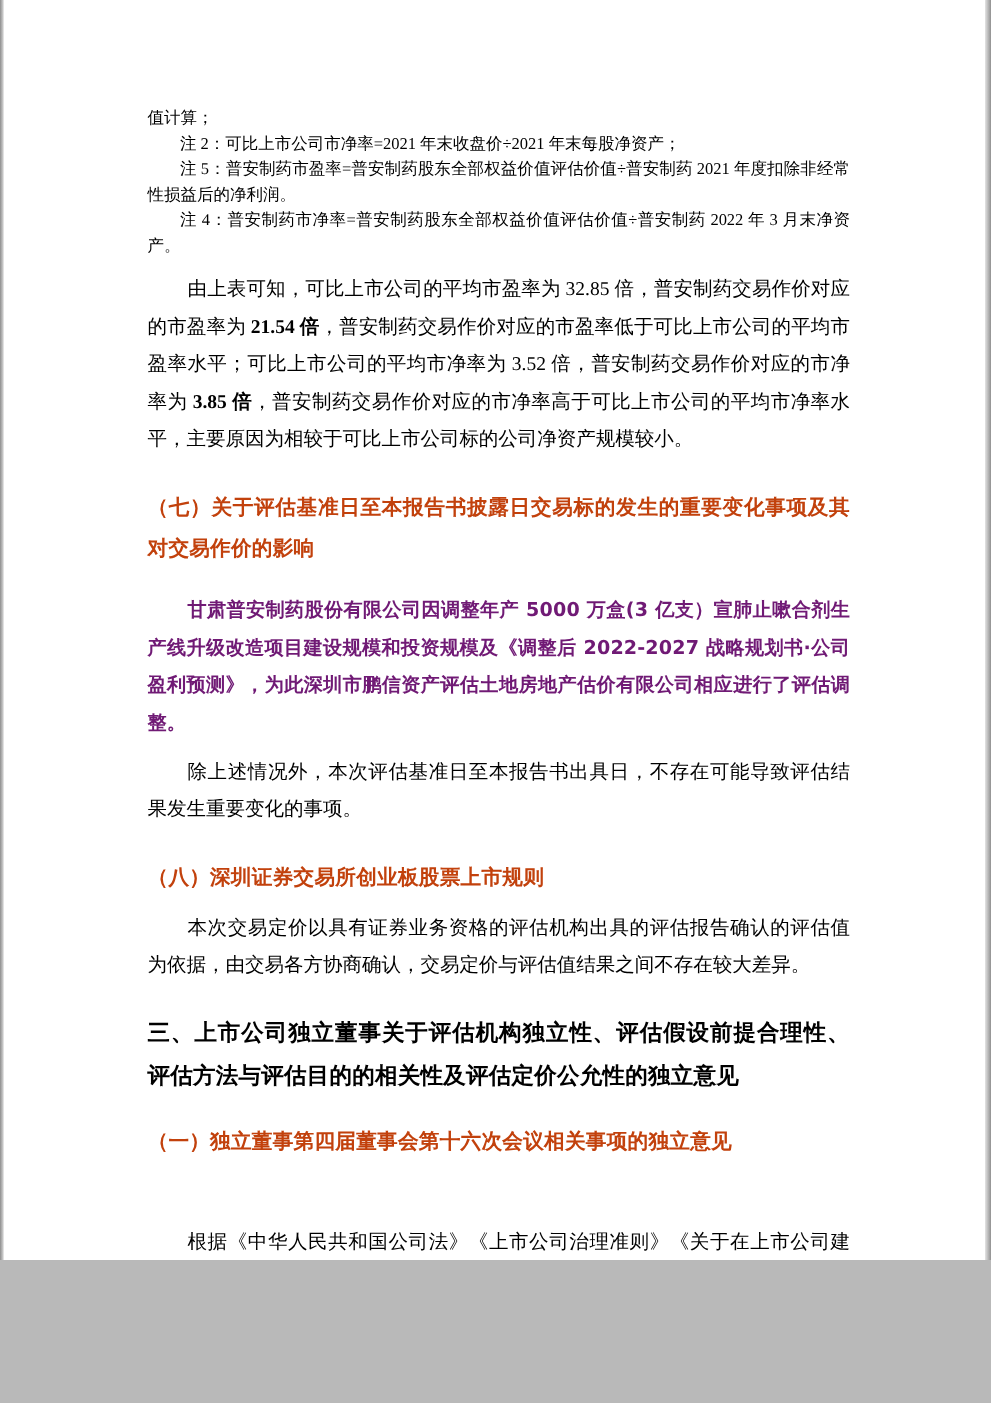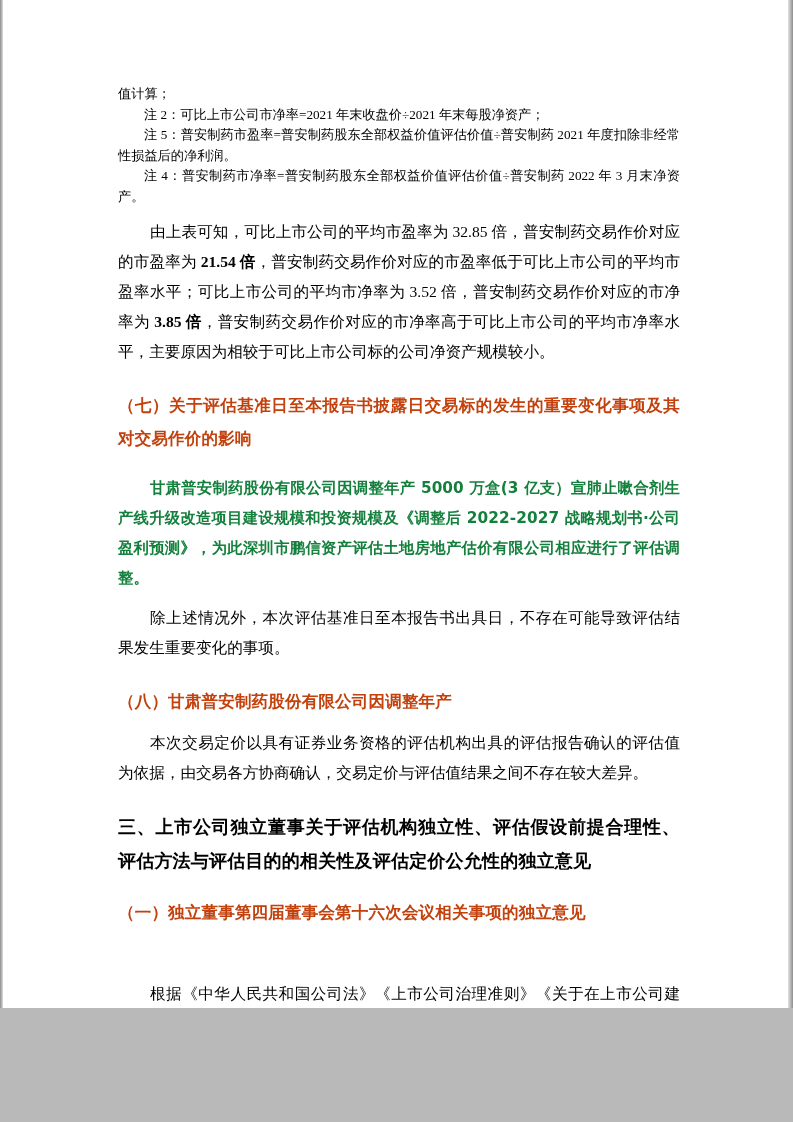--- a/index.html
+++ b/index.html
@@ -89,21 +89,21 @@
     color: #000;
     text-align: justify;
     letter-spacing: 0.2px;
   }
   .bold-body {
     font-family: "DejaVu Sans", "Liberation Sans", sans-serif;
     font-size: 15.3px;
     font-weight: bold;
     line-height: 30px;
     margin: 0;
-    color: #15803d;
+    color: #701a75;
     text-align: justify;
     text-indent: 32px;
     letter-spacing: 0.1px;
   }
   .page-number {
     position: absolute;
     right: 106px;
     top: 1010px;
     font-size: 13.5px;
     color: #000;
@@ -135,21 +135,21 @@
     <div class="gap-md"></div>
 
     <p class="bold-body">甘肃普安制药股份有限公司因调整年产 5000 万盒(3 亿支）宣肺止嗽合剂生产线升级改造项目建设规模和投资规模及《调整后 2022-2027 战略规划书·公司盈利预测》，为此深圳市鹏信资产评估土地房地产估价有限公司相应进行了评估调整。</p>
 
     <div class="gap-sm"></div>
 
     <p class="body-p">除上述情况外，本次评估基准日至本报告书出具日，不存在可能导致评估结果发生重要变化的事项。</p>
 
     <div class="gap-lg"></div>
 
-    <h3 class="heading">（八）甘肃普安制药股份有限公司因调整年产</h3>
+    <h3 class="heading">（八）深圳证券交易所创业板股票上市规则</h3>
 
     <div class="gap-sm"></div>
 
     <p class="body-p">本次交易定价以具有证券业务资格的评估机构出具的评估报告确认的评估值为依据，由交易各方协商确认，交易定价与评估值结果之间不存在较大差异。</p>
 
     <div class="gap-lg"></div>
 
     <h2 class="heading-main">三、上市公司独立董事关于评估机构独立性、评估假设前提合理性、评估方法与评估目的的相关性及评估定价公允性的独立意见</h2>
 
     <div class="gap-md"></div>

